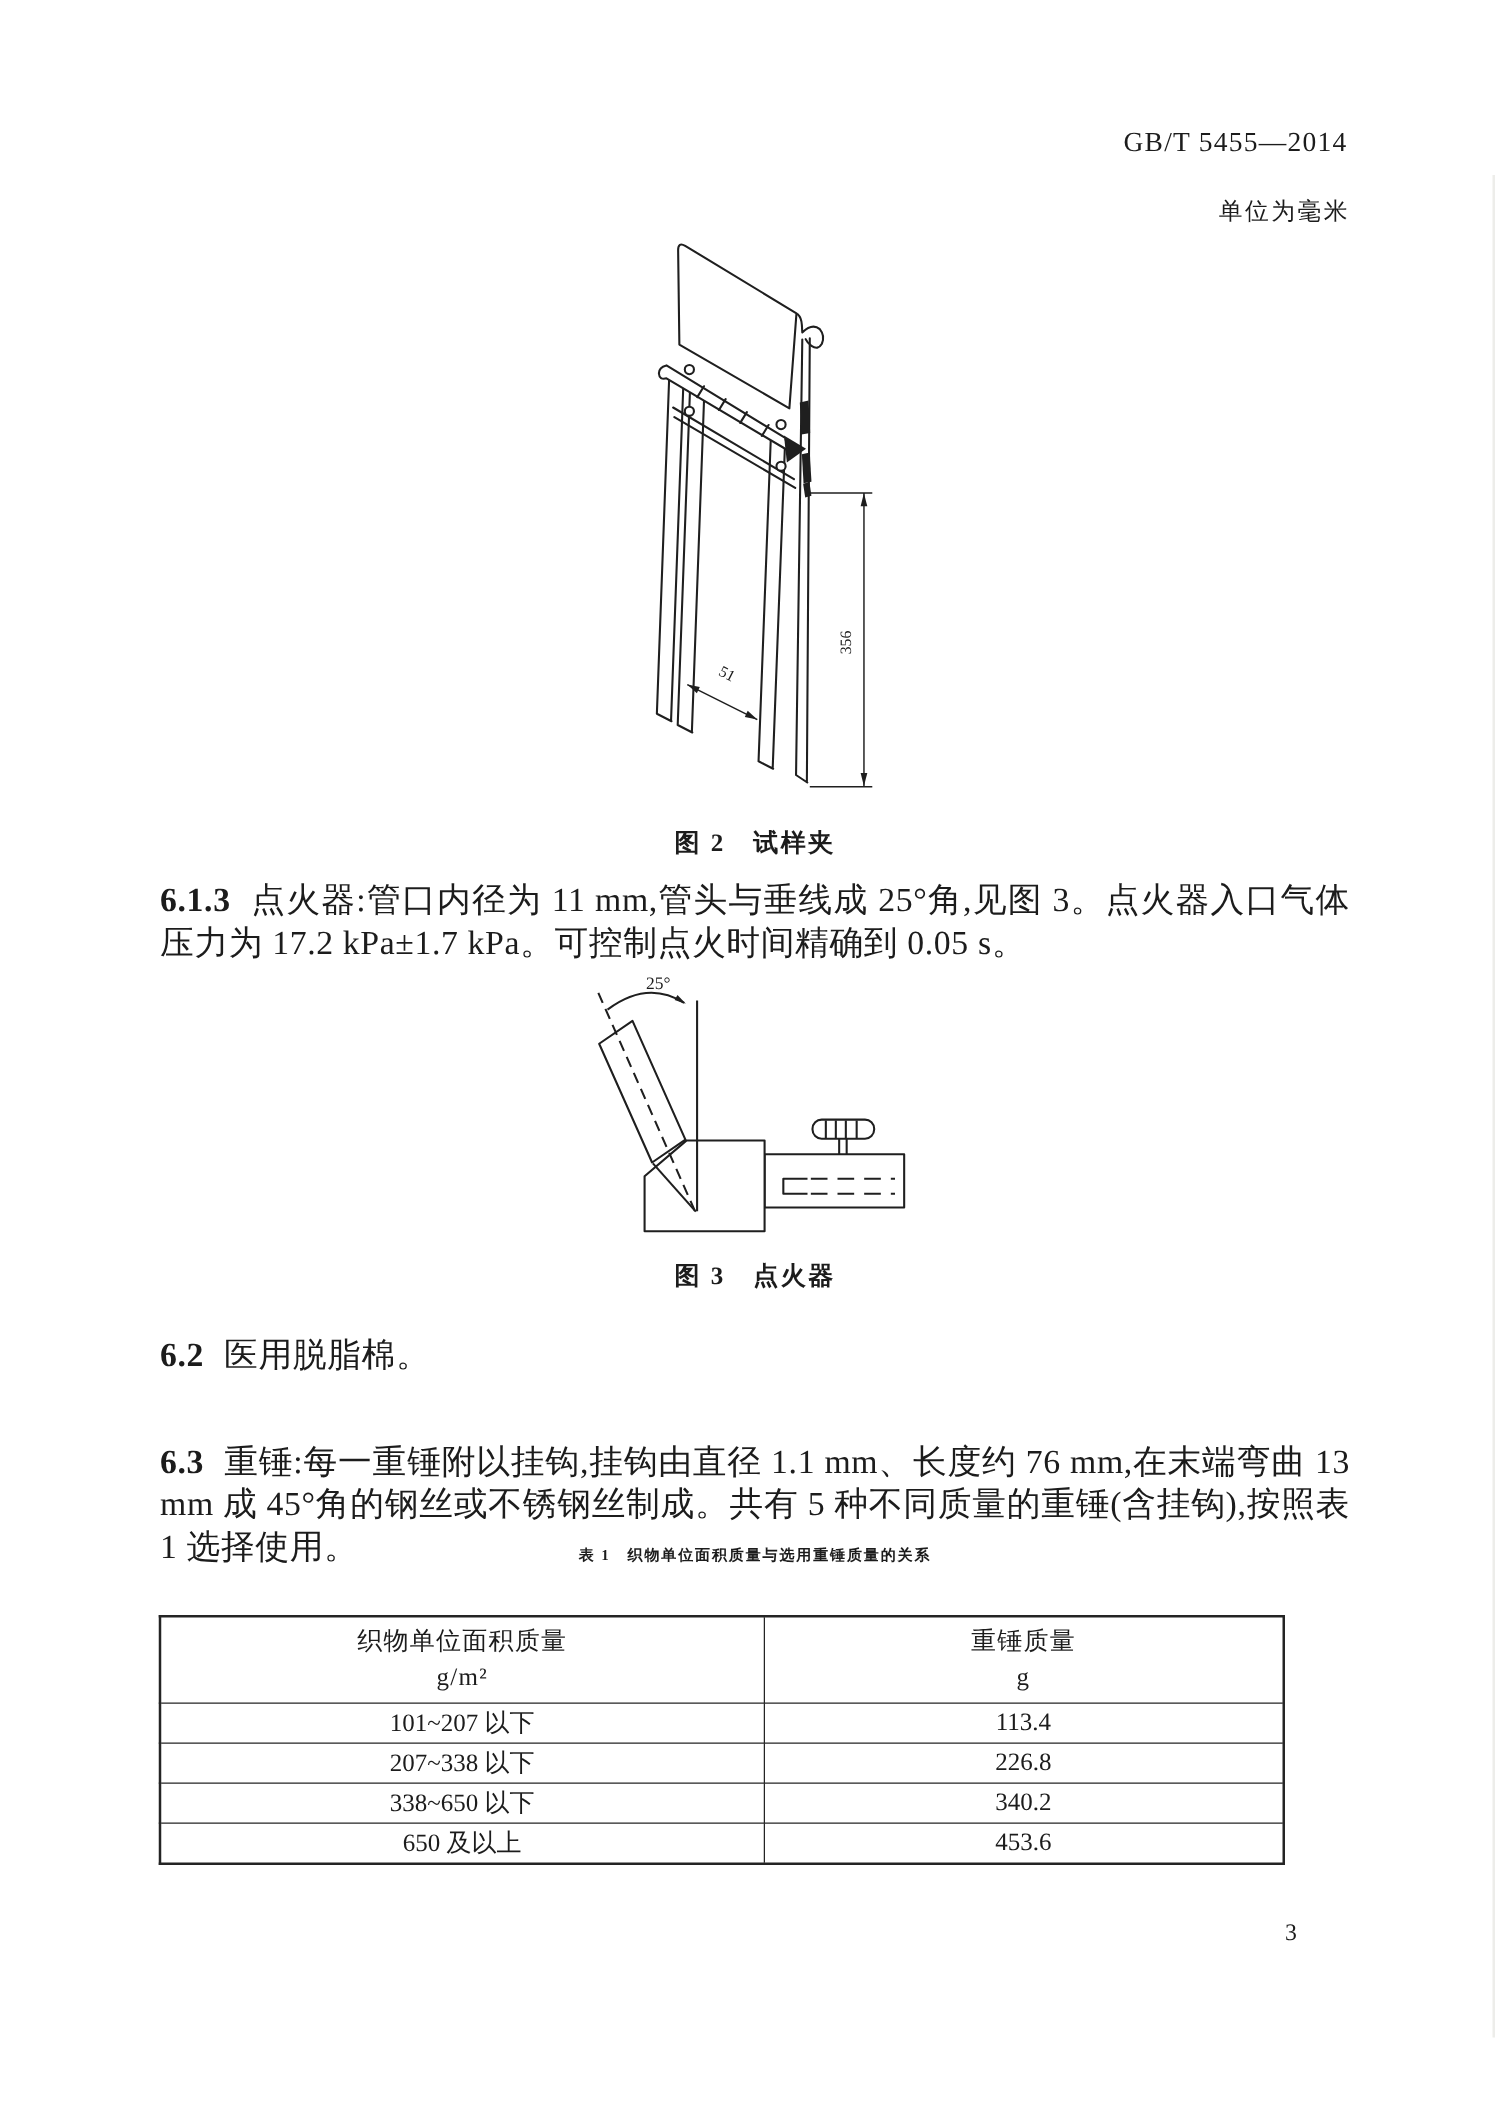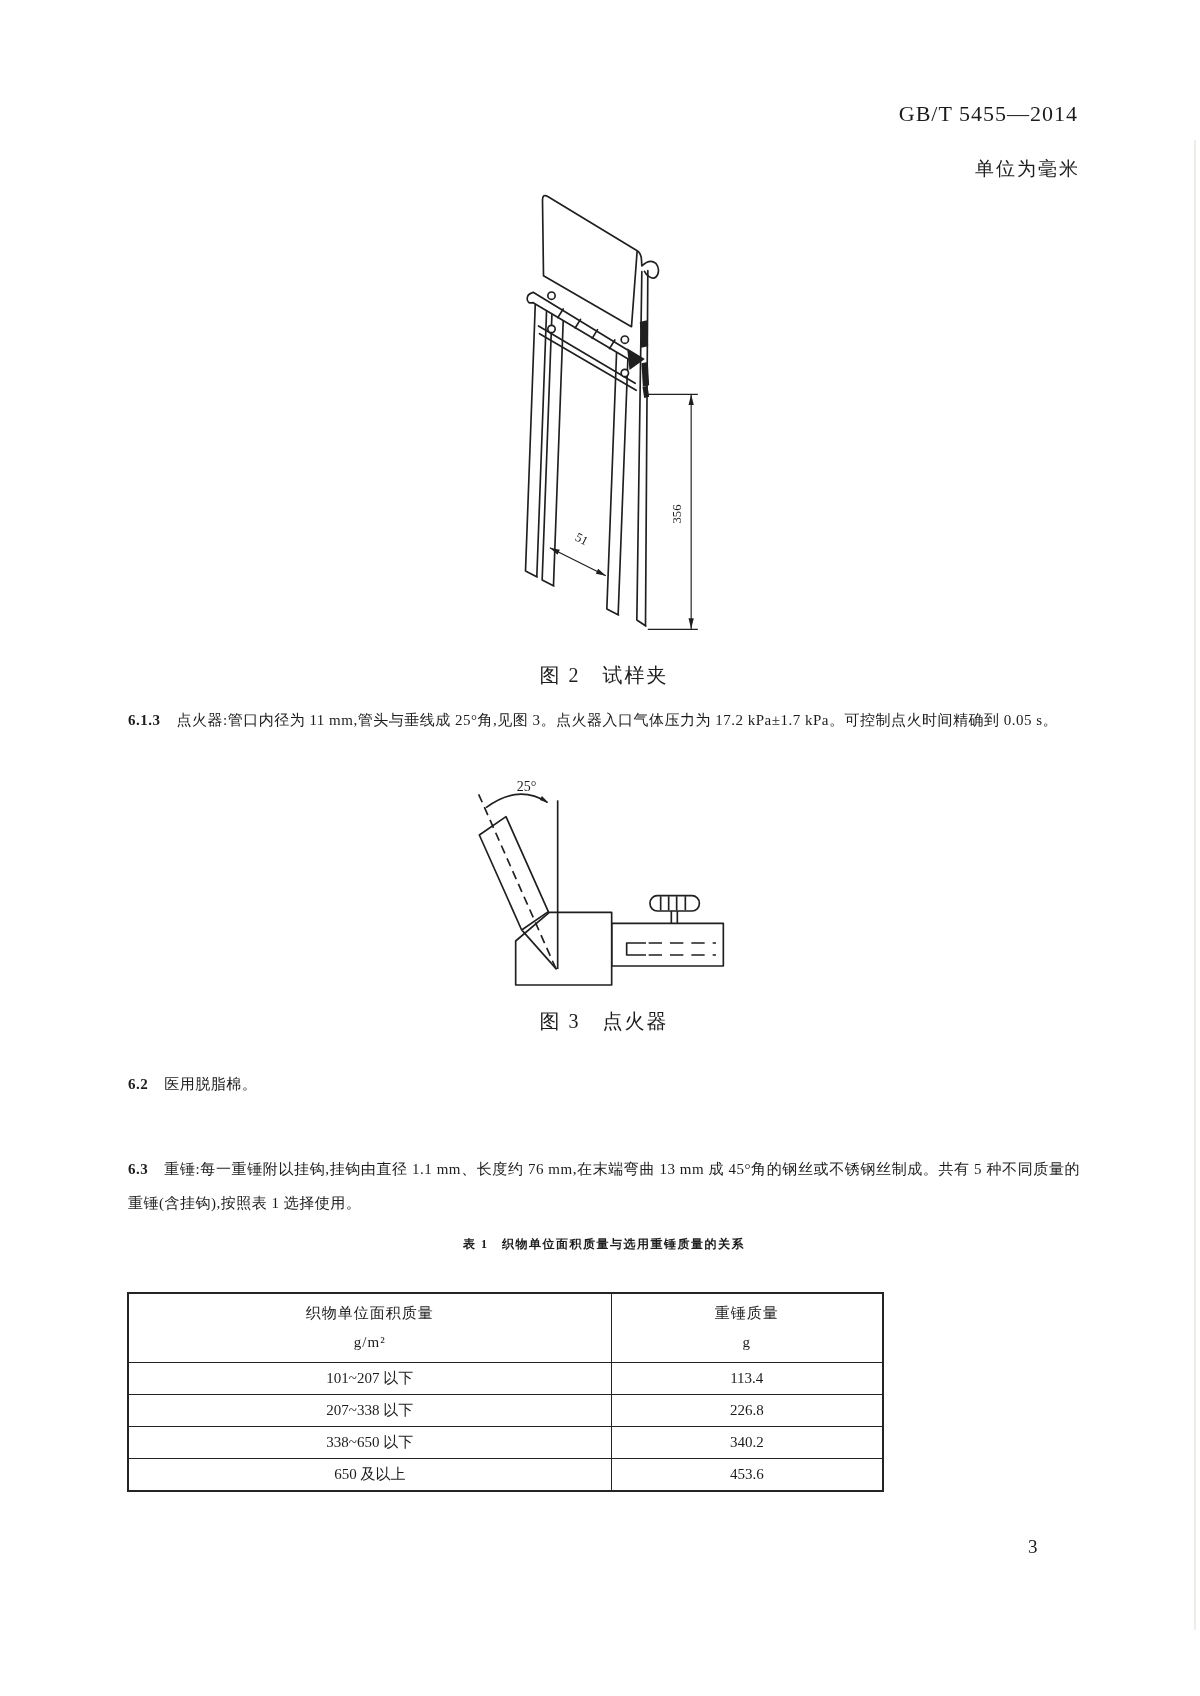--- a/index.html
+++ b/index.html
@@ -4,33 +4,33 @@
 <style>
   html,body{margin:0;padding:0;background:#9a9a9a;}
   .page{
     position:relative;width:1200px;height:1696px;background:#ffffff;
     margin:0 auto;overflow:hidden;
     font-family:"Liberation Serif","DejaVu Serif",serif;color:#1c1c1c;
   }
   .abs{position:absolute;}
   .doc-number{top:101px;right:122px;font-size:22px;font-weight:normal;letter-spacing:1px;}
   .unit-note{top:156px;right:120px;font-size:19px;letter-spacing:2px;}
-  .para{left:128px;width:952px;margin:0;font-size:15px;line-height:34px;
+  .para{left:128px;width:952px;margin:0;font-size:27px;line-height:34px;
         text-align:justify;letter-spacing:0.5px;}
   .para .num{font-weight:bold;margin-right:16px;letter-spacing:0.5px;}
-  .caption{left:128px;width:952px;text-align:center;font-size:20px;font-weight:normal;
+  .caption{left:128px;width:952px;text-align:center;font-size:20px;font-weight:bold;
            letter-spacing:2px;line-height:26px;}
   .fig{position:absolute;}
   .fig2{left:460px;top:160px;width:250px;height:480px;}
   .fig3{left:430px;top:765px;width:330px;height:225px;}
   svg text{font-family:"Liberation Serif","DejaVu Serif",serif;fill:#1c1c1c;}
   .tbl-title{left:128px;width:952px;top:1236px;text-align:center;font-size:12px;
              font-weight:bold;letter-spacing:1.5px;}
-  table.spec{position:absolute;left:127px;top:1292px;width:757px;
-             border-collapse:collapse;table-layout:fixed;font-size:15px;border-radius:24px;}
+  table.spec{position:absolute;left:127px;top:1292px;width:901px;
+             border-collapse:collapse;table-layout:fixed;font-size:20px;border-radius:24px;}
   table.spec,table.spec th,table.spec td{border:1.6px solid #242424;}
   table.spec{border-width:2.6px;}
   table.spec th{font-weight:normal;height:64px;padding:2px 0;vertical-align:middle;}
   table.spec td{height:31px;text-align:center;padding:0;}
   .th-line{text-align:center;line-height:29px;letter-spacing:1px;}
   .page-num{left:1028px;top:1536px;font-size:19px;}
   .scan-edge{left:1194px;top:140px;width:2px;height:1490px;background:#ededea;}
 </style>
 </head>
 <body>

